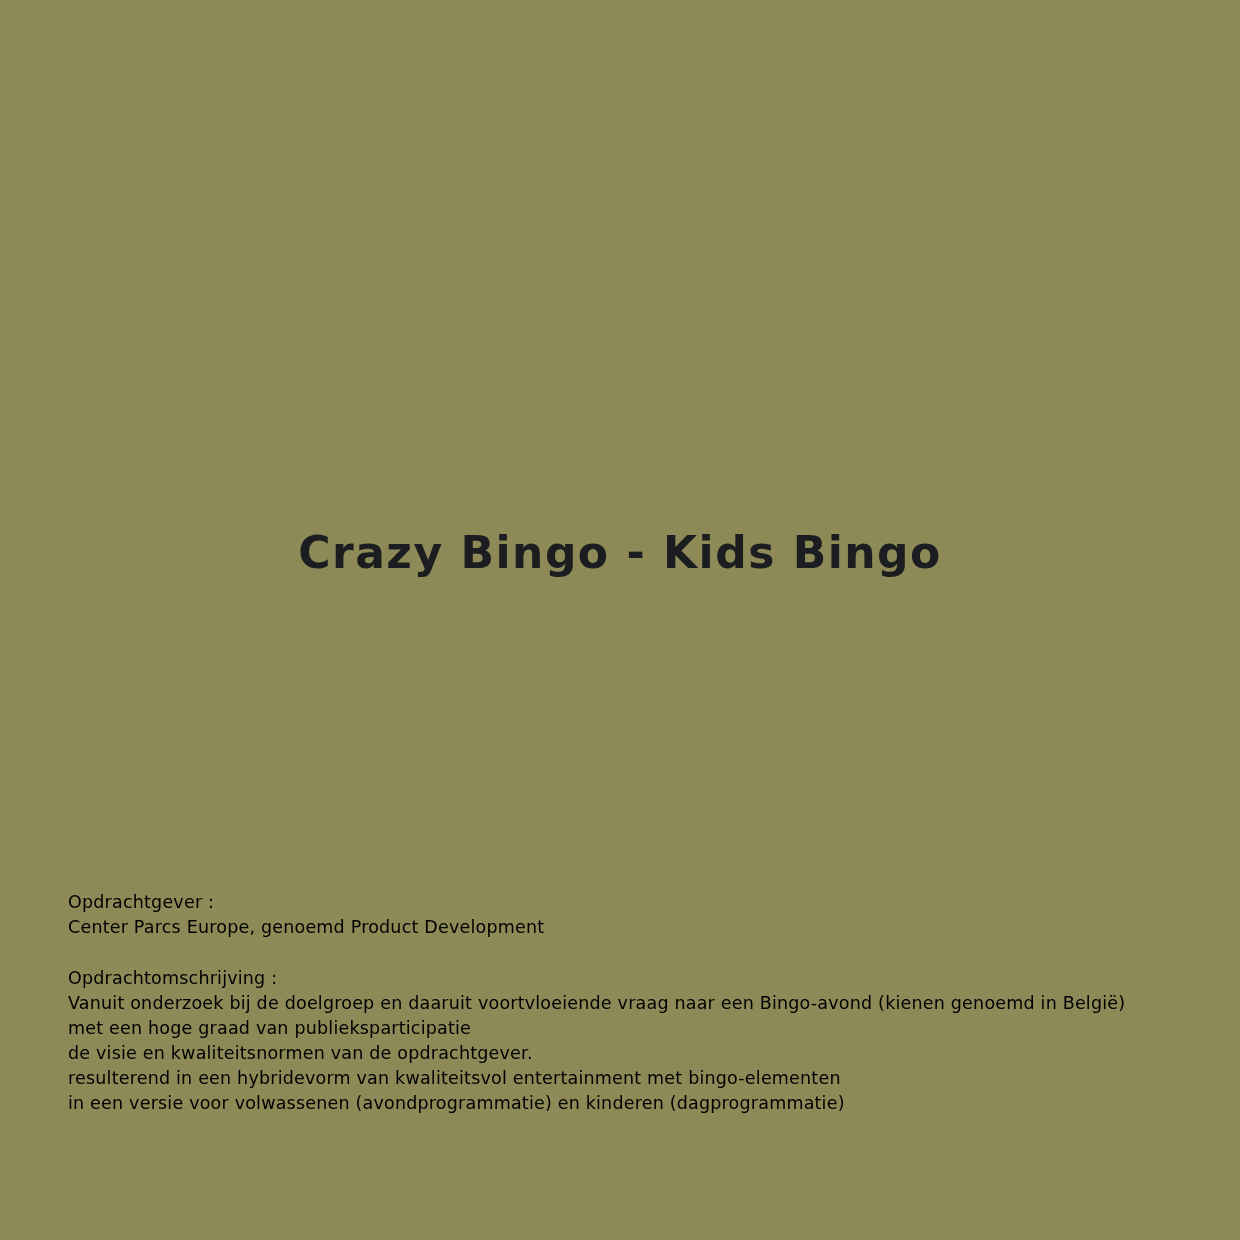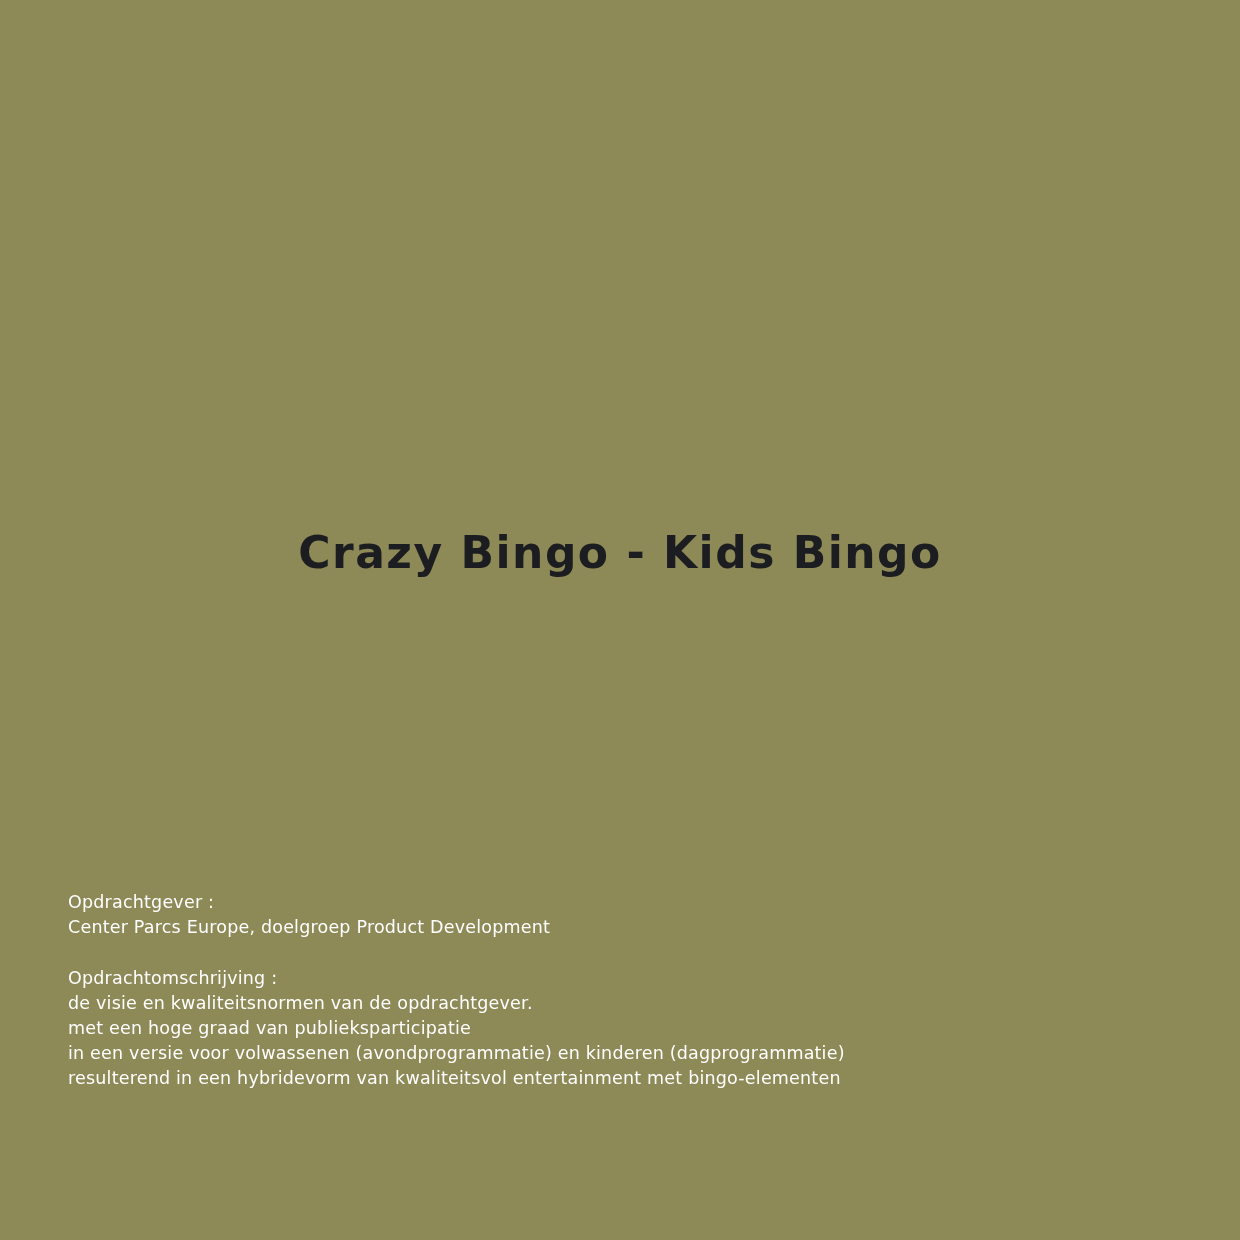--- a/index.html
+++ b/index.html
@@ -31,21 +31,21 @@
     font-weight: 600;
     letter-spacing: 1.5px;
     color: #1c1d20;
     white-space: nowrap;
   }
   .details {
     position: absolute;
     left: 68px;
     top: 890px;
     width: 1120px;
-    color: #ffffff;
+    color: #000000;
     font-family: "DejaVu Sans", sans-serif;
     font-size: 17.5px;
     line-height: 25px;
     font-weight: 400;
     letter-spacing: 0.2px;
   }
   .block {
     margin: 0 0 26px 0;
   }
   .block:last-child {
@@ -60,25 +60,26 @@
 <body>
 
 <div class="page">
 
   <h1 class="title">Crazy Bingo - Kids Bingo</h1>
 
   <div class="details">
 
     <div class="block">
       <span class="line">Opdrachtgever :</span>
-      <span class="line">Center Parcs Europe, doelgroep Product Development</span>
+      <span class="line">Center Parcs Europe, genoemd Product Development</span>
     </div>
 
     <div class="block">
       <span class="line">Opdrachtomschrijving :</span>
+      <span class="line">Vanuit onderzoek bij de doelgroep en daaruit voortvloeiende vraag naar een Bingo-avond (kienen genoemd in België)</span>
+      <span class="line">met een hoge graad van publieksparticipatie</span>
       <span class="line">de visie en kwaliteitsnormen van de opdrachtgever.</span>
-      <span class="line">met een hoge graad van publieksparticipatie</span>
+      <span class="line">resulterend in een hybridevorm van kwaliteitsvol entertainment met bingo-elementen</span>
       <span class="line">in een versie voor volwassenen (avondprogrammatie) en kinderen (dagprogrammatie)</span>
-      <span class="line">resulterend in een hybridevorm van kwaliteitsvol entertainment met bingo-elementen</span>
     </div>
 
   </div>
 </div>
 
 </body></html>

